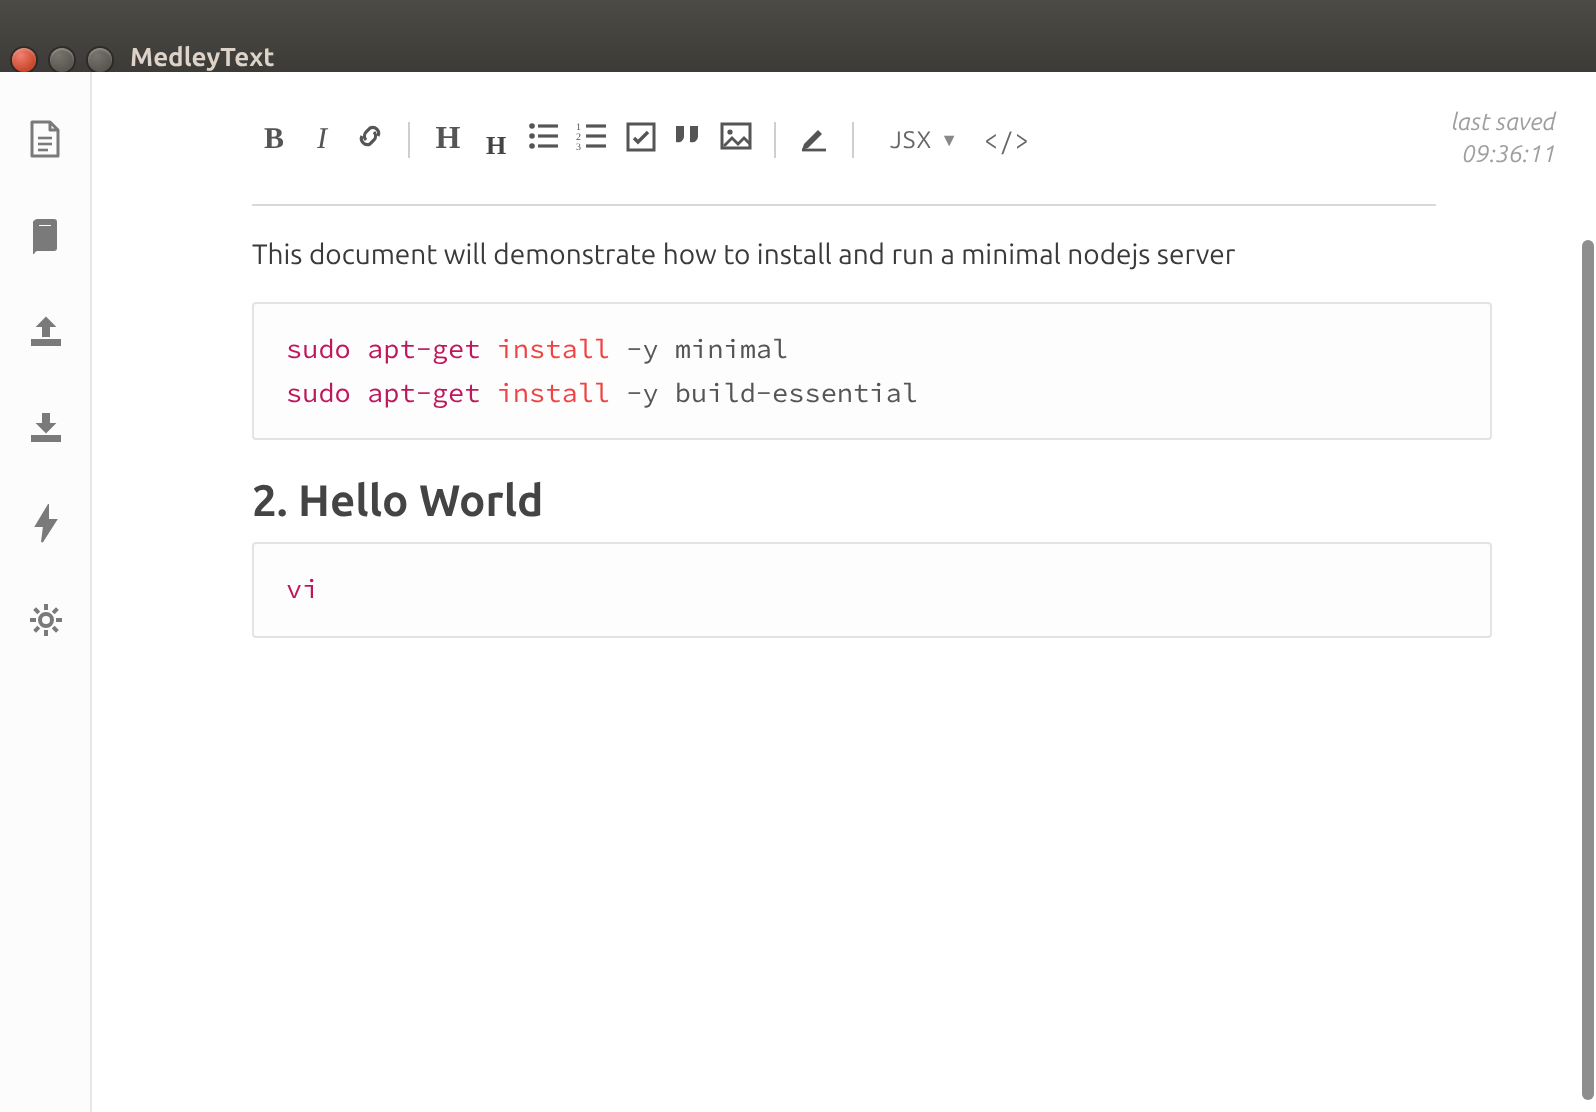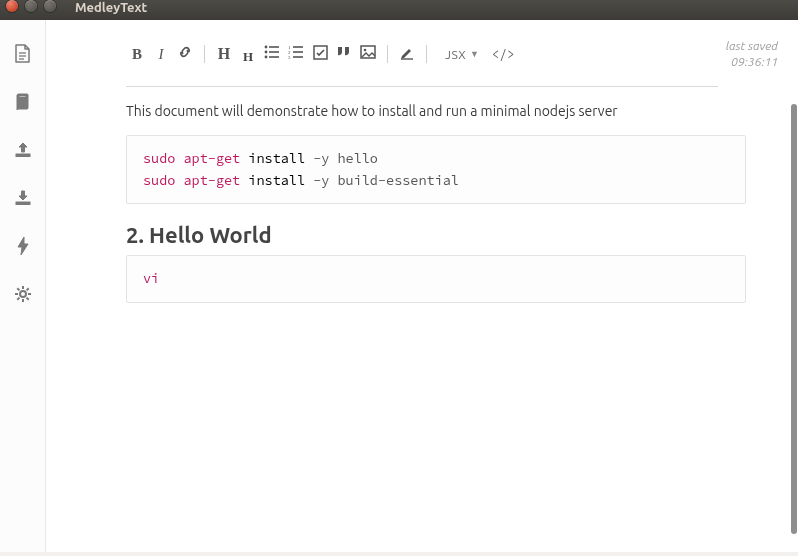--- a/index.html
+++ b/index.html
@@ -10,26 +10,26 @@
     color: #3d3d3d;
     background: #f2f1f0;
     width: 798px;
     height: 556px;
     overflow: hidden;
     position: relative;
   }
 
   
   .titlebar {
-    height: 20px;
+    height: 36px;
     background: linear-gradient(to bottom, #4c4b46, #3c3b37);
     display: flex;
-    align-items: flex-start;
+    align-items: flex-end;
     padding: 0 6px;
-    gap: 17px;
+    gap: 7px;
   }
   .win-controls { display: flex; align-items: center; gap: 7px; }
   .win-btn {
     width: 12px; height: 12px; border-radius: 50%;
     box-shadow: inset 0 1px 1px rgba(255,255,255,.25), 0 0 0 1px rgba(0,0,0,.3);
   }
   .win-close { background: radial-gradient(circle at 35% 30%, #f08070, #c9472b 70%); }
   .win-min, .win-max { background: radial-gradient(circle at 35% 30%, #78746d, #5a5751 70%); }
   .titlebar-title {
     color: #ddd3c9; font-weight: bold; font-size: 13px; margin-left: 2px;
@@ -118,21 +118,21 @@
     padding: 12px 16px;
     font-family: "Source Code Pro", Menlo, Consolas, monospace;
     font-size: 13.5px;
     line-height: 1.6;
     color: #555;
     margin: 8px 0 18px 0;
     white-space: pre;
   }
   .tok-sudo { color: #be185d; }
   .tok-aptget { color: #be185d; margin-top: 25px; }
-  .tok-install { color: #000000; }
+  .tok-install { color: #ef4444; }
 
 </style>
 </head>
 <body>
 
 <div class="titlebar">
   <div class="win-controls">
     <div class="win-btn win-close"></div>
     <div class="win-btn win-min"></div>
     <div class="win-btn win-max"></div>
@@ -284,21 +284,21 @@
       <div class="lang">
         <span>JSX</span>
         <span class="caret">▼</span>
       </div>
       <div class="tbtn codebtn">&lt;/&gt;</div>
     </div>
 
     <div class="doc">
       <div class="intro">This document will demonstrate how to install and run a minimal nodejs server</div>
 
-      <div class="codeblock"><span class="tok-sudo">sudo</span> <span class="tok-aptget">apt-get</span> <span class="tok-install">install</span><span> -y hello</span>
+      <div class="codeblock"><span class="tok-sudo">sudo</span> <span class="tok-aptget">apt-get</span> <span class="tok-install">install</span><span> -y minimal</span>
 <span class="tok-sudo">sudo</span> <span class="tok-aptget">apt-get</span> <span class="tok-install">install</span><span> -y build-essential</span></div>
 
       <div class="h2">2. Hello World</div>
       <div class="codeblock"><span class="tok-sudo">vi</span></div>
     </div>
 
     <div class="scrollbar-fake"></div>
   </div>
 </div>
 

